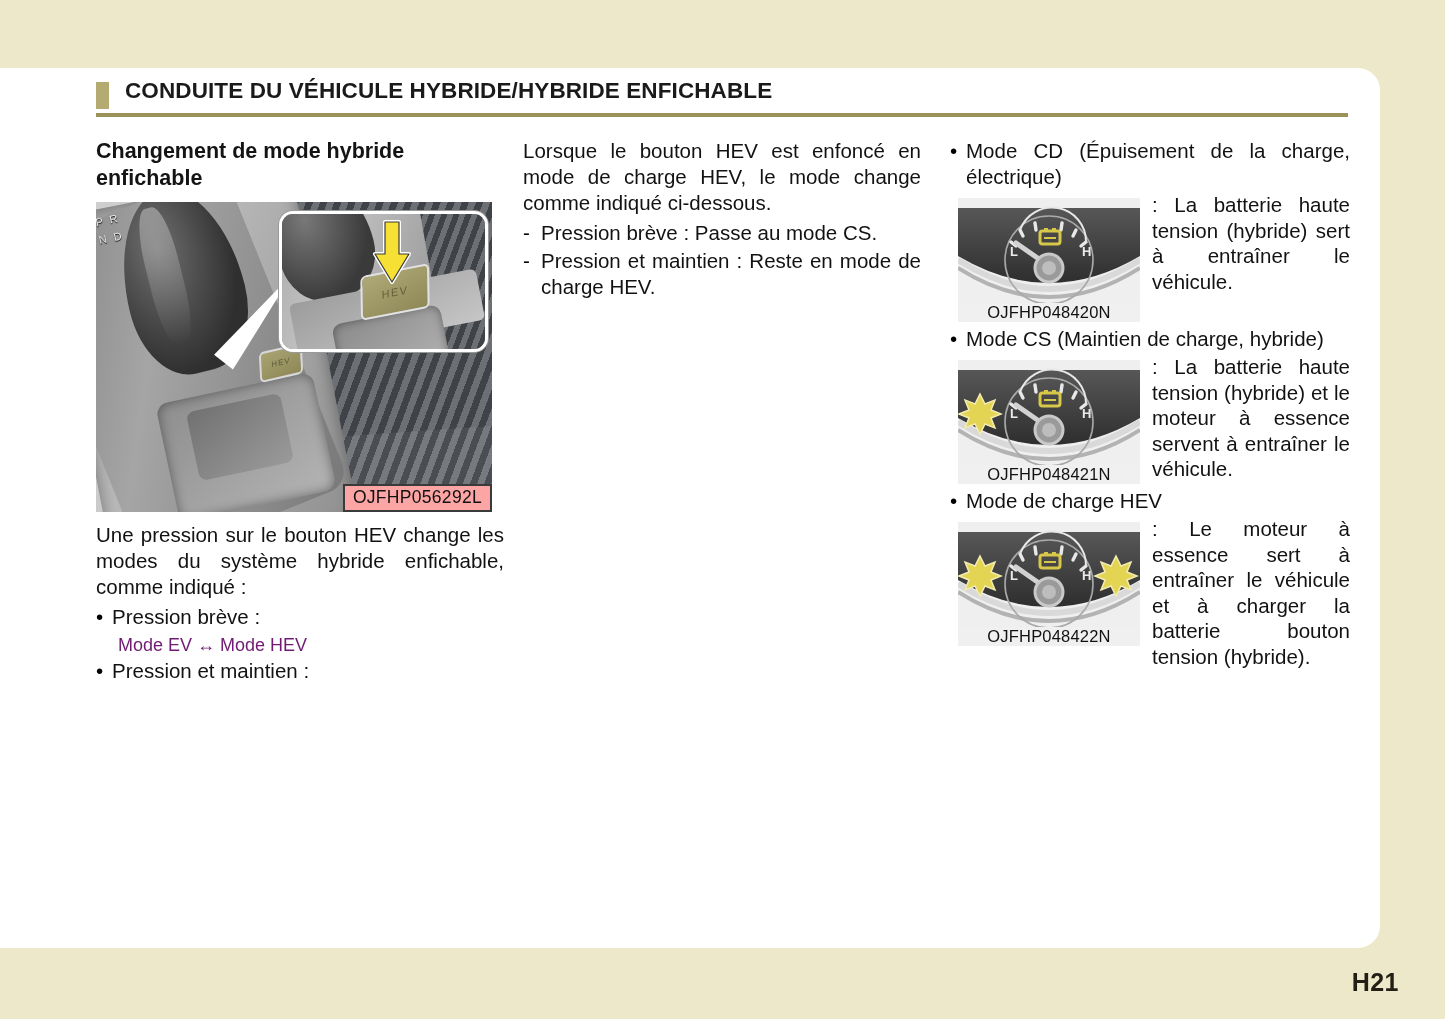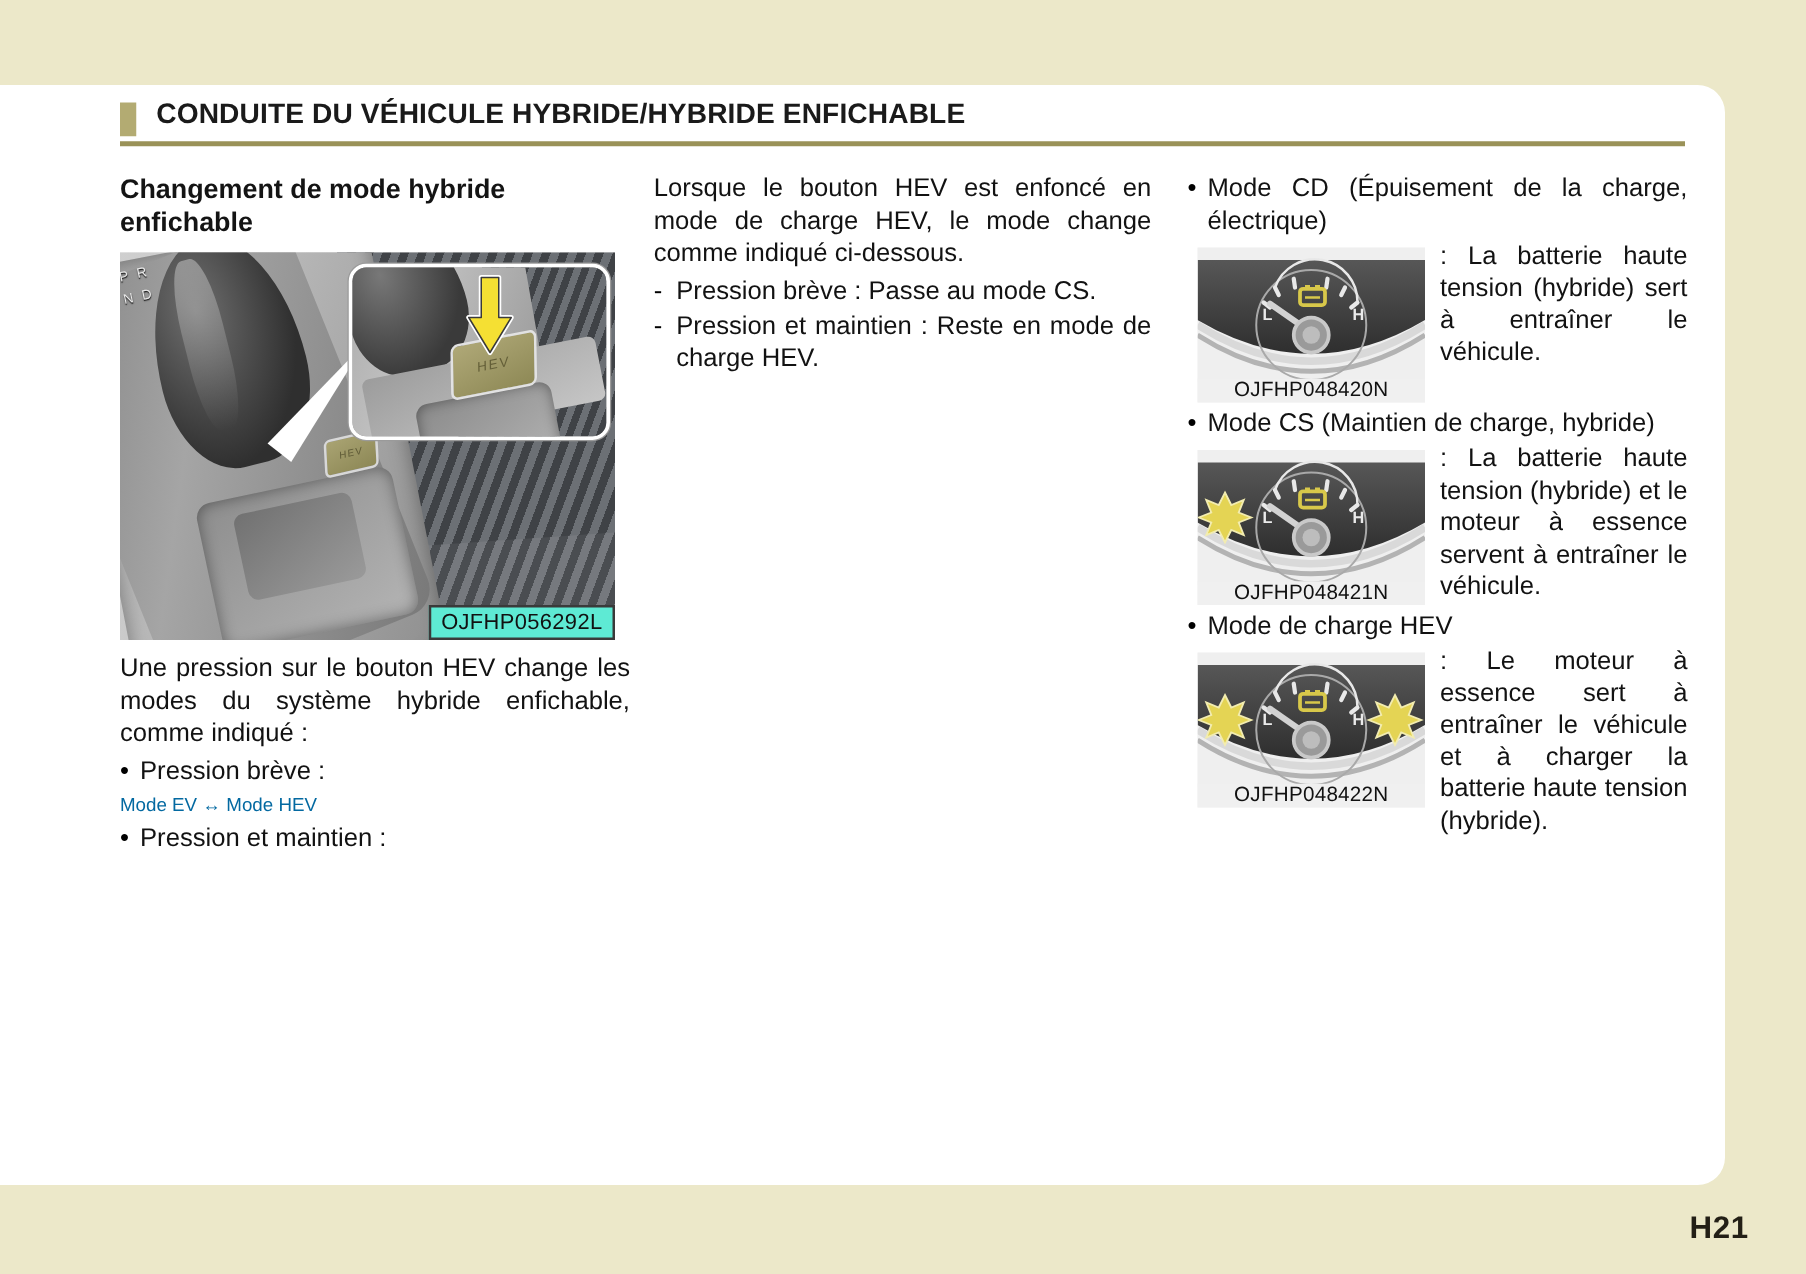--- a/index.html
+++ b/index.html
@@ -107,37 +107,38 @@
   }
   .bullet-text{
     flex:1 1 auto;
     font-size:20.5px;
     line-height:26px;
     color:#121212;
     text-align:justify;
   }
   .bullet-text.nojust{ text-align:left; }
   .indent-line{
-    font-size:15px;
+    font-size:18px;
     line-height:26px;
-    color:#0369a1;
+    color:#701a75;
+    margin-left:22px;
   }
 
   
   #console-figure{
     position:relative;
     width:396px; height:310px;
     margin:2px 0 10px 0;
     background:#c9c9c9;
     overflow:hidden;
   }
   .cap-box{
     position:absolute;
     right:0; bottom:0;
-    background:#5eead4;
+    background:#fca5a5;
     border:2px solid #3a3a3a;
     padding:1px 8px 2px 8px;
     font-size:17.5px;
     color:#111;
     letter-spacing:0.3px;
   }
   
   .cs-bg{position:absolute;inset:0;background:linear-gradient(135deg,#cfcfcf 0%,#bdbdbd 30%,#d3d3d3 60%,#c2c2c2 100%);}
   .cs-ribs{
     position:absolute;
@@ -560,16 +561,16 @@
           </g>
           <g>
             <polygon points="158,34 163,44 173,40 169,50 179,54 169,58 173,68 163,64 158,74 153,64 143,68 147,58 137,54 147,50 143,40 153,44" fill="#e4d454" stroke="#f2ecb0" stroke-width="1.5"></polygon>
           </g>
           <line x1="91" y1="68" x2="58" y2="45" stroke="#d2d2d2" stroke-width="5" stroke-linecap="round"></line>
           <circle cx="91" cy="70" r="14" fill="#9a9a9a" stroke="#c9c9c9" stroke-width="3"></circle>
           <circle cx="91" cy="70" r="7" fill="#bdbdbd"></circle>
         </svg>
         <div class="gauge-cap">OJFHP048422N</div>
       </div>
-      <div class="gauge-desc">: Le moteur à essence sert à entraîner le véhicule et à charger la batterie haute tension (hybride).</div>
+      <div class="gauge-desc">: Le moteur à essence sert à entraîner le véhicule et à charger la batterie bouton tension (hybride).</div>
     </div>
   </div>
 </div>
 
 </body></html>

